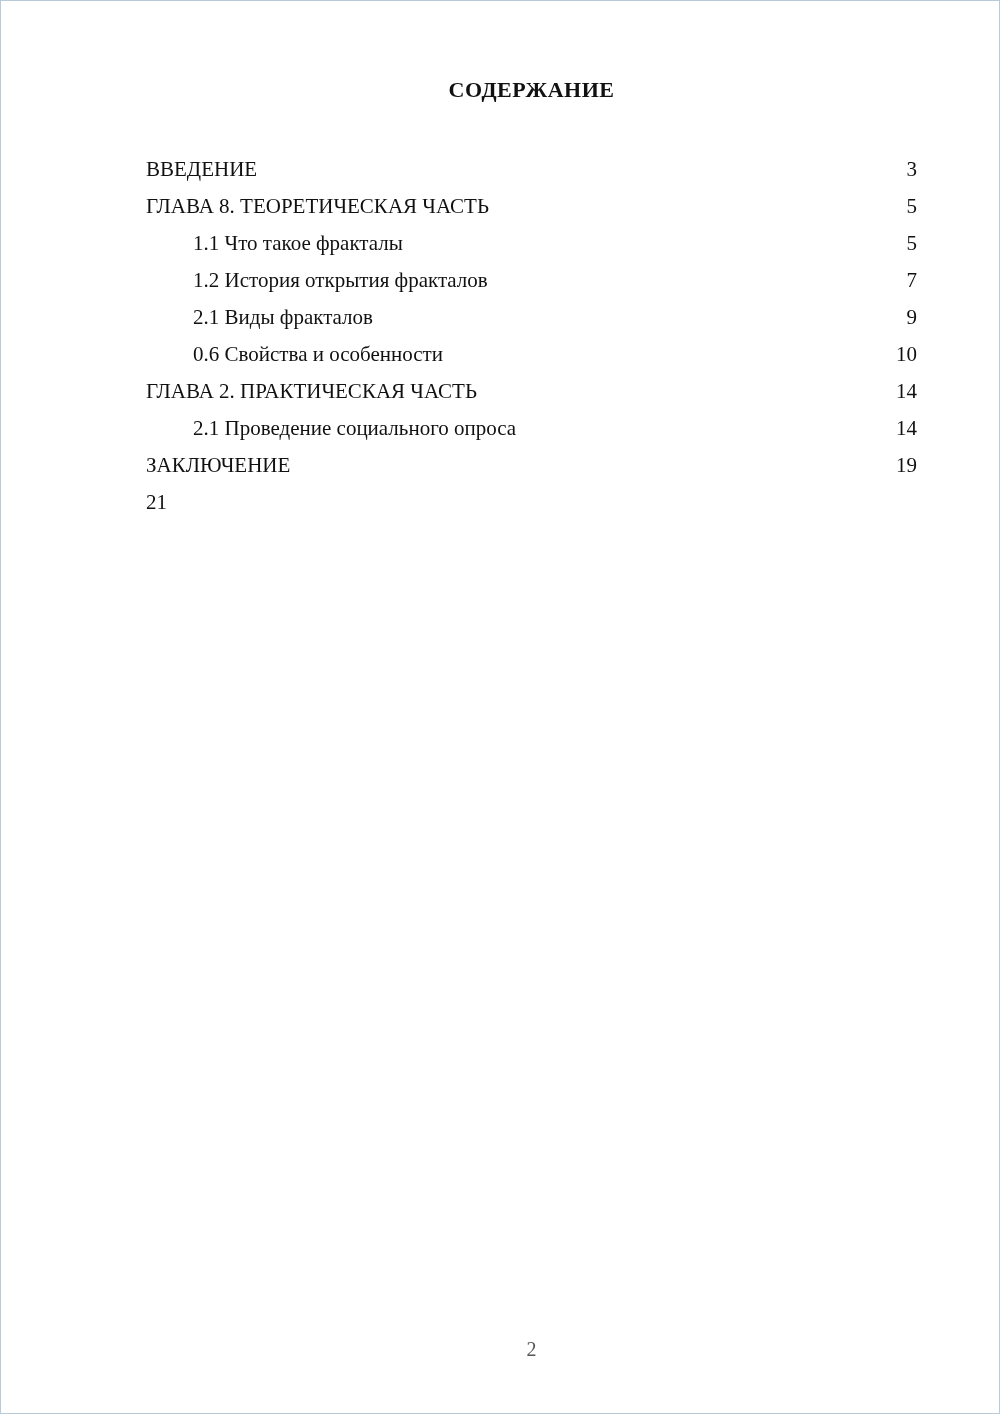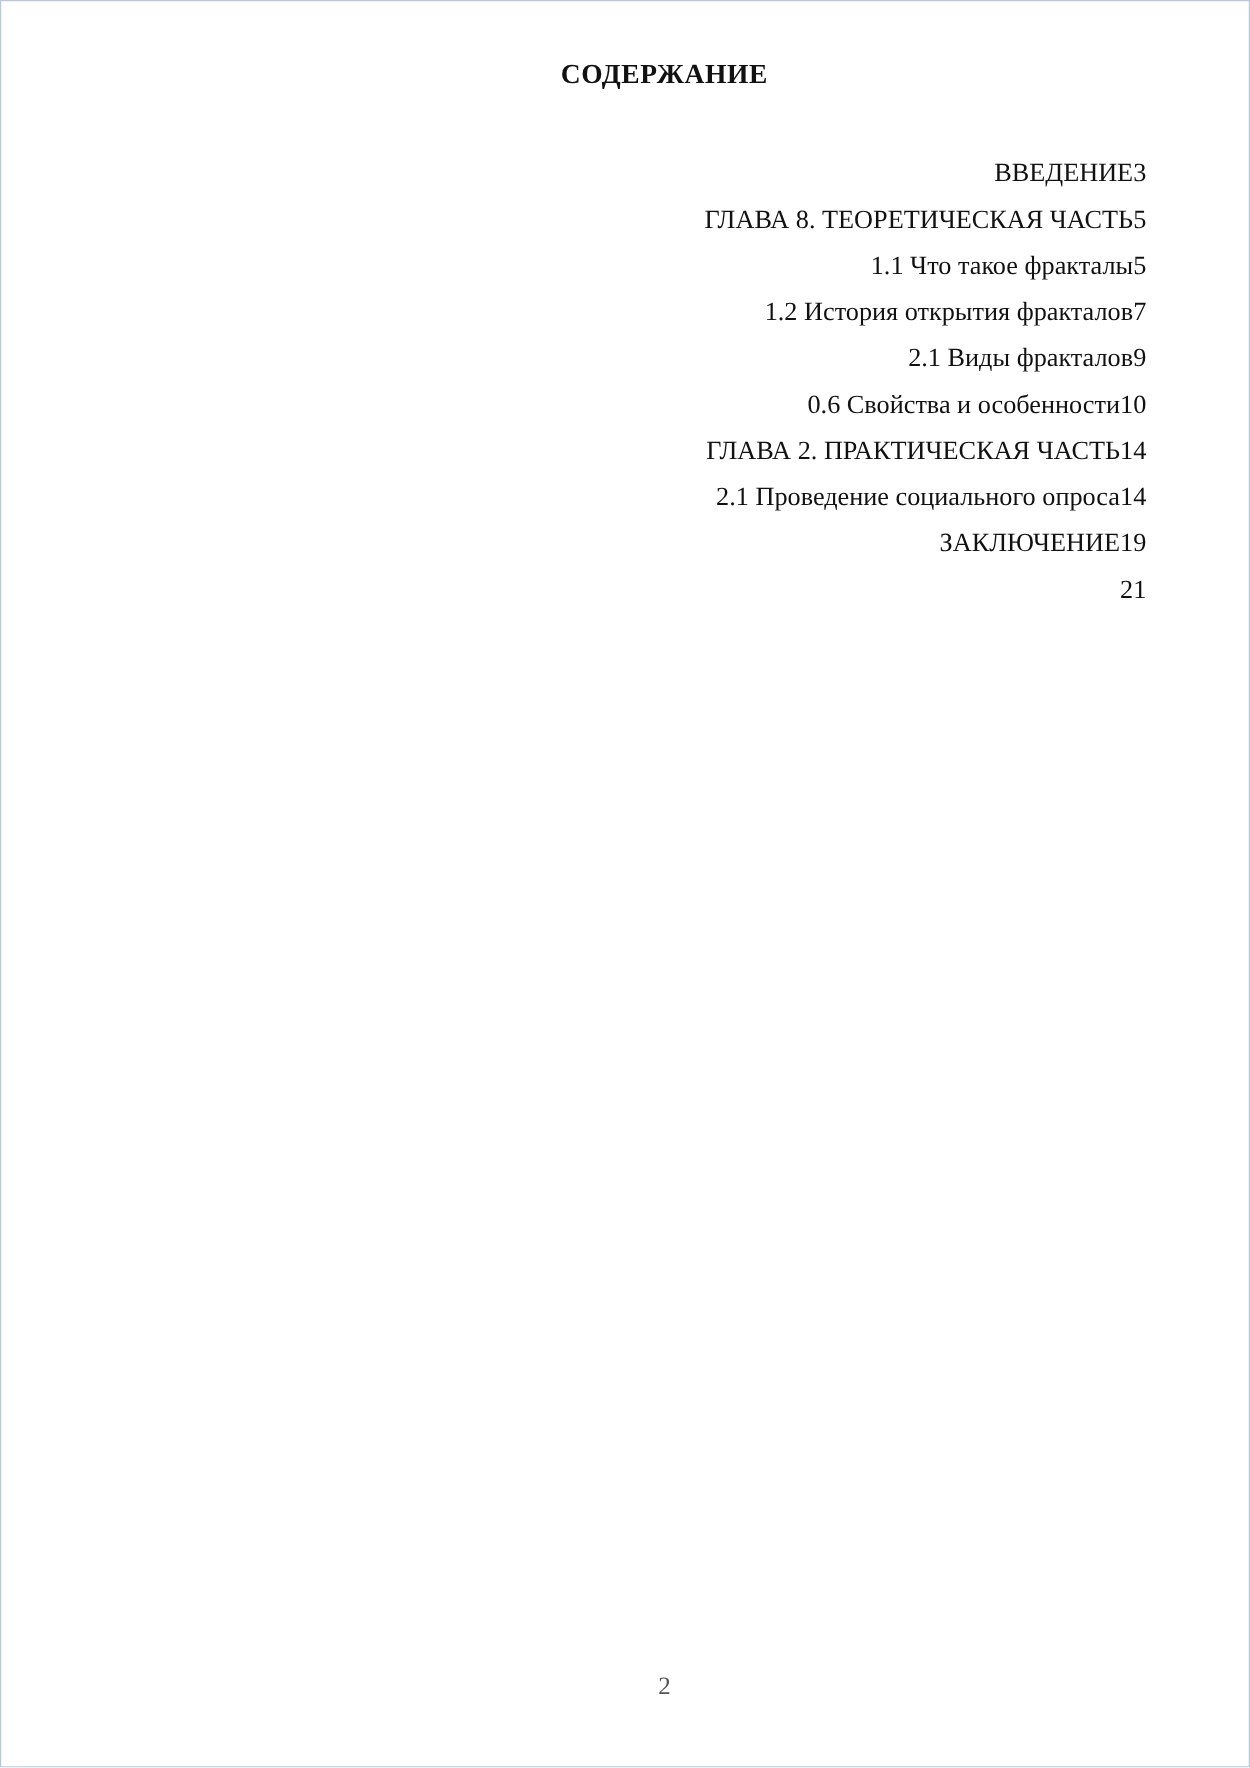--- a/index.html
+++ b/index.html
@@ -12,37 +12,37 @@
     position: relative;
     width: 1000px;
     height: 1414px;
     box-sizing: border-box;
     background: #ffffff;
     border: 1px solid #b8c9d9;
     overflow: hidden;
   }
   .content {
     box-sizing: border-box;
-    padding: 45px 82px 0 145px;
+    padding: 76px 82px 0 145px;
   }
   .doc-title {
     text-align: center;
     font-weight: bold;
     font-size: 22px;
     color: #111111;
     letter-spacing: 0.5px;
     margin: 0 0 48px 0;
   }
   .toc {
     font-size: 21px;
     color: #111111;
   }
   .toc-row {
     display: flex;
-    justify-content: flex-end;
+    justify-content: space-between;
     align-items: baseline;
     line-height: 37px;
     height: 37px;
   }
   .toc-row .toc-label {
     white-space: nowrap;
   }
   .toc-row.level-1 .toc-label {
     padding-left: 47px;
   }

